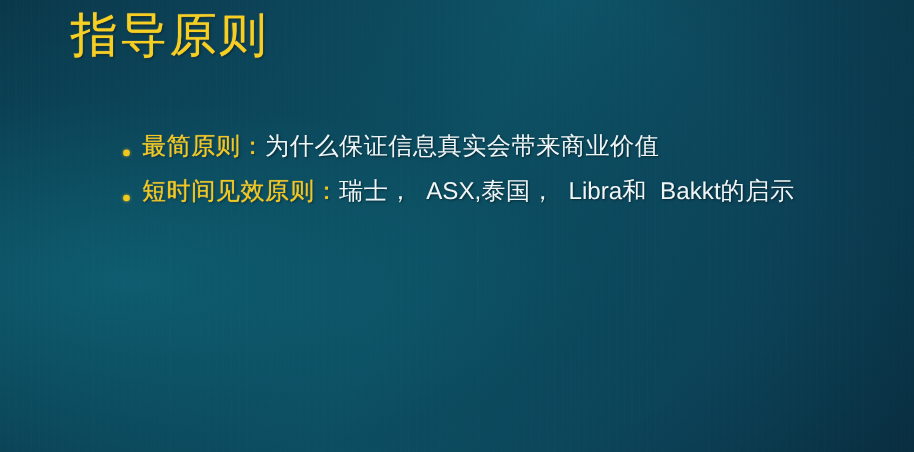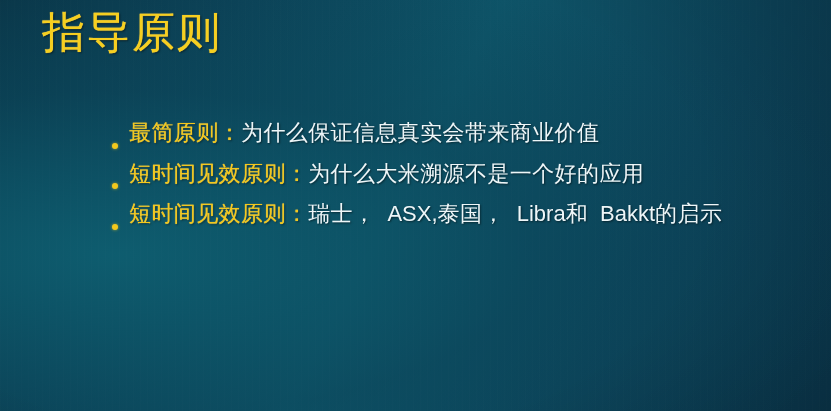--- a/index.html
+++ b/index.html
@@ -47,21 +47,21 @@
   }
 
   .layer {
     position: relative;
     z-index: 3;
   }
 
   
   #title {
     position: absolute;
-    left: 42px;
+    left: 64px;
     top: 9px;
     font-size: 43px;
     line-height: 1.12;
     letter-spacing: 2px;
     color: #f6cf20;
     font-weight: 400;
     text-shadow:
       0 0 1px rgba(255,225,110,0.85),
       1px 1px 2px rgba(0,0,0,0.55);
     white-space: nowrap;
@@ -70,21 +70,21 @@
   
   #body {
     position: absolute;
     left: 112px;
     top: 117px;
     width: 660px;
   }
 
   .bullet-row {
     display: flex;
-    align-items: flex-end;
+    align-items: center;
     margin-bottom: 9px;
   }
 
   .bullet-dot {
     flex: 0 0 auto;
     width: 6px;
     height: 6px;
     border-radius: 50%;
     background: #f3c81d;
     margin-top: 13px;
@@ -132,26 +132,20 @@
     <div id="body">
 
       <div class="bullet-row">
         <div class="bullet-dot"></div>
         <div class="bullet-text">
           <span class="lead">最简原则：</span><span class="rest">为什么保证信息真实会带来商业价值</span>
         </div>
       </div>
 
 
-      <div class="bullet-row">
-        <div class="bullet-dot"></div>
-        <div class="bullet-text">
-          <span class="lead">短时间见效原则：</span><span class="rest">为什么大米溯源不是一个好的应用</span>
-        </div>
-      </div>
 
       <div class="bullet-row">
         <div class="bullet-dot"></div>
         <div class="bullet-text">
           <span class="lead">短时间见效原则：</span><span class="rest">瑞士，</span><span class="rest latin">ASX,</span><span class="rest">泰国，</span><span class="rest latin">Libra</span><span class="rest">和</span><span class="rest latin">Bakkt</span><span class="rest">的启示</span>
         </div>
       </div>
 
     </div>
 

